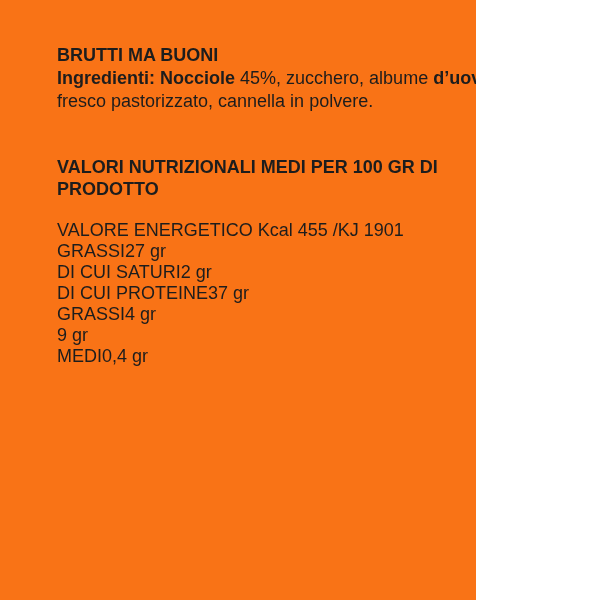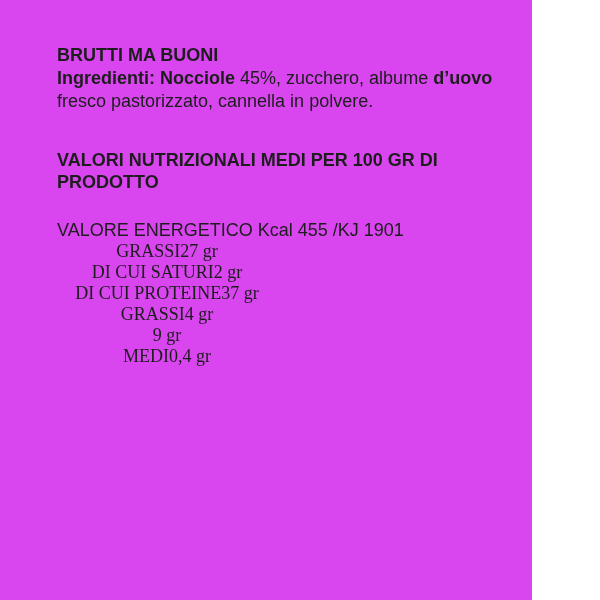--- a/index.html
+++ b/index.html
@@ -2,38 +2,37 @@
 <html><head>
 <meta charset="utf-8">
 <style>
   html, body {
     margin: 0;
     padding: 0;
     background: #ffffff;
   }
   .page {
     position: relative;
-    width: 532px;
+    width: 476px;
     height: 600px;
-    background: #d946ef;
+    background: #f97316;
     font-family: "Liberation Sans", sans-serif;
     font-size: 18px;
     color: #1d1d1d;
     overflow: hidden;
   }
   .bold { font-weight: bold; }
   .block { position: absolute; left: 57px; white-space: nowrap; }
   .block-product { top: 44px; line-height: 23px; }
-  .block-heading { top: 149px; line-height: 22px; font-weight: bold; }
+  .block-heading { top: 156px; line-height: 22px; font-weight: bold; }
   .block-table { top: 220px; line-height: 21px; }
   .nutrient-row {
     display: flex;
-    justify-content: center;
+    justify-content: flex-start;
     width: 220px;
-    font-family: Liberation Serif, serif;
   }
   .nutrient-value { text-align: right; }
 </style>
 </head>
 <body>
 
 <div class="page">
 
   <div class="block block-product">
     <div class="bold">BRUTTI MA BUONI</div>

